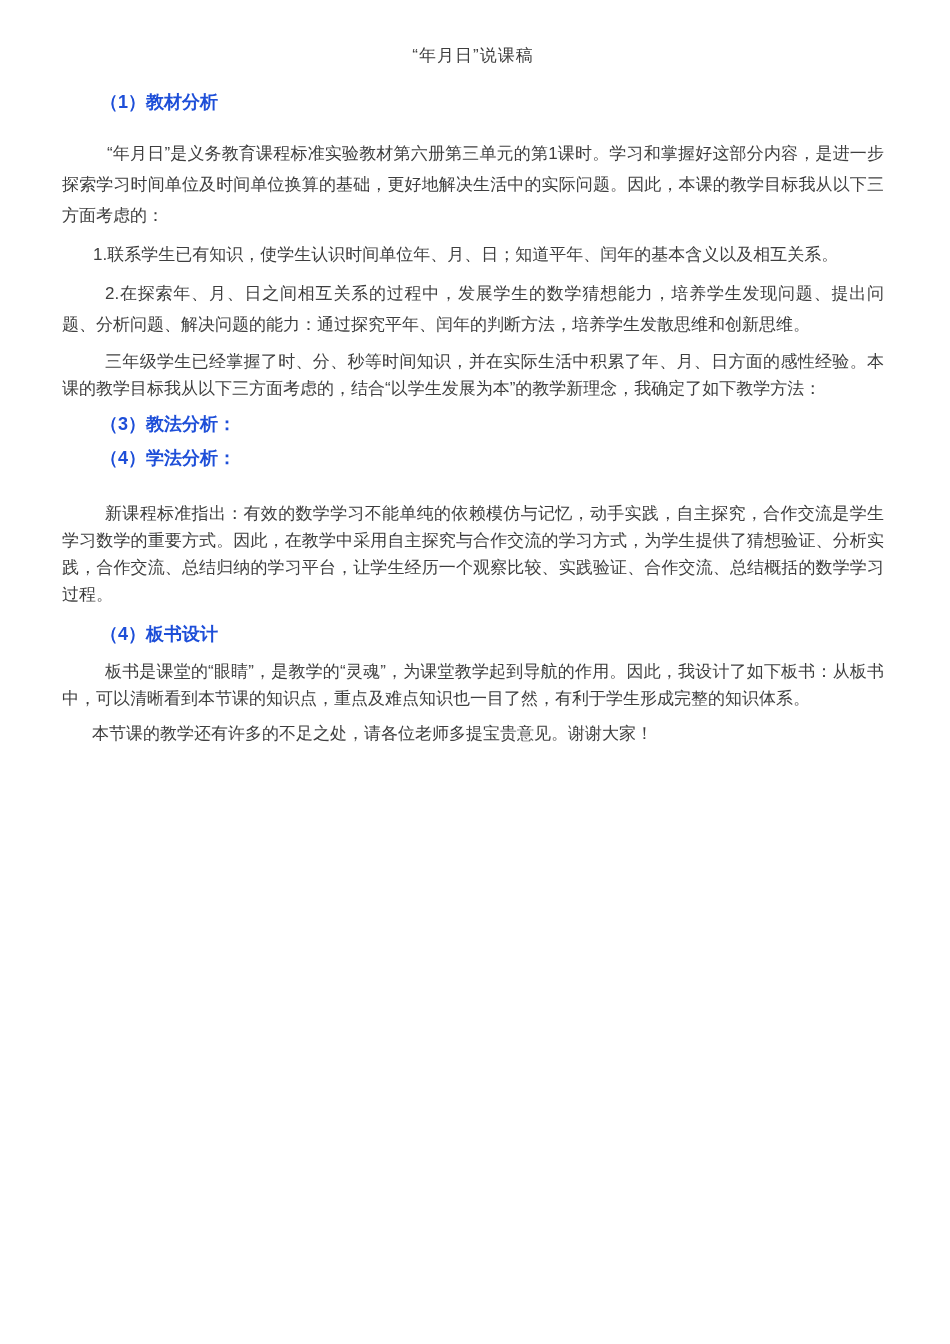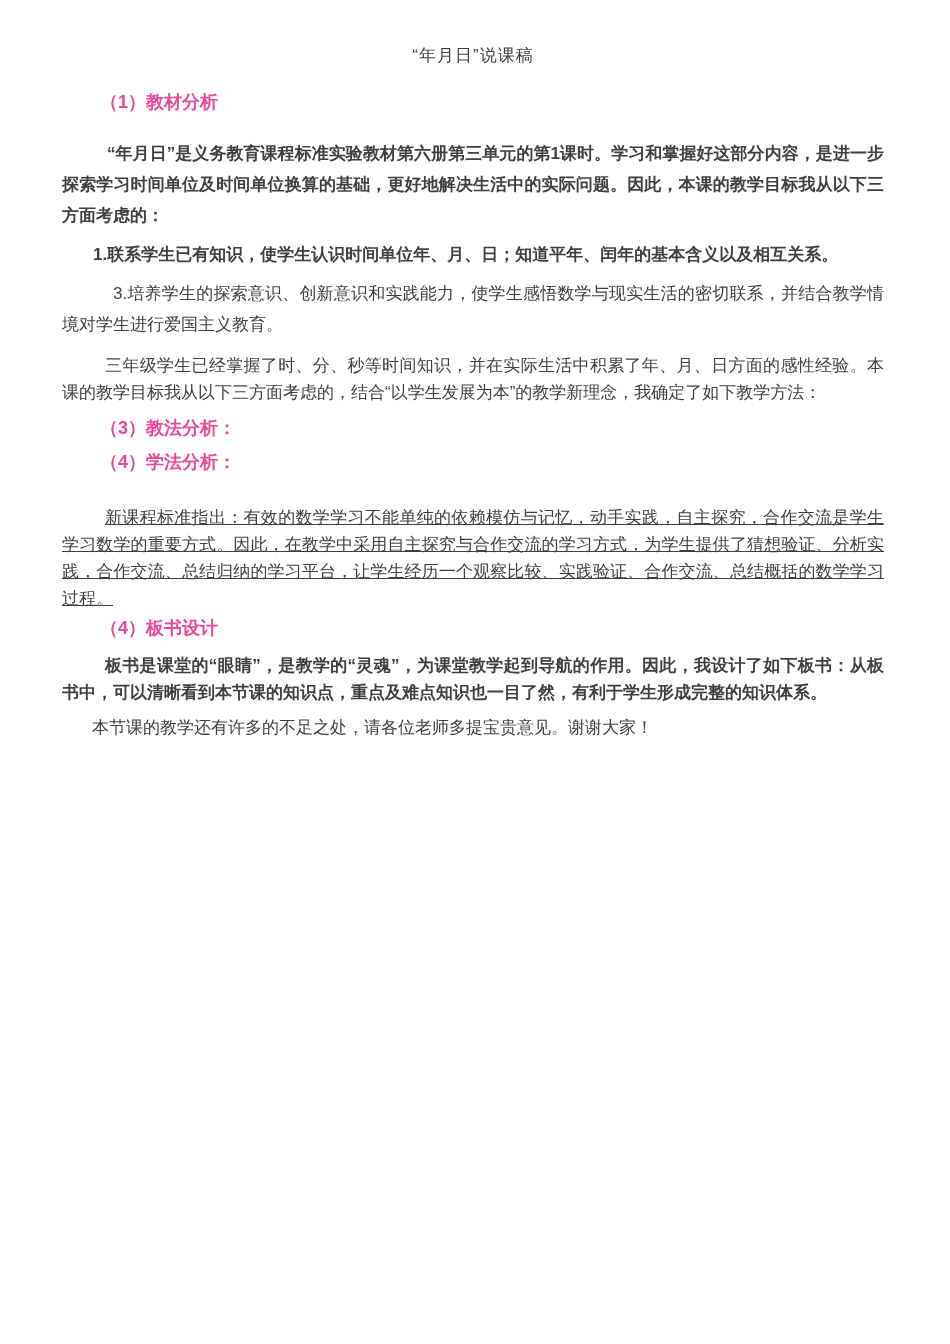--- a/index.html
+++ b/index.html
@@ -27,52 +27,52 @@
     text-align: justify;
     margin: 0;
     word-break: break-all;
   }
   .lh-normal { line-height: 27px; }
   .lh-wide   { line-height: 31px; }
   .heading {
     font-size: 18px;
     font-weight: 700;
     line-height: 24px;
-    color: #ec4899;
+    color: #1d4ed8;
     margin: 0;
     padding-left: 38px;
   }
   .ind-2r5 { text-indent: 43px; }
   .ind-2r6 { text-indent: 45px; }
   .ind-1r8 { text-indent: 31px; }
   .ind-3r0 { text-indent: 51px; }
   .ind-1r7 { text-indent: 30px; }
-  .mb-2  { margin-bottom: 4px; text-decoration: underline; }
-  .mb-8  { margin-bottom: 8px; font-weight: bold; }
+  .mb-2  { margin-bottom: 14px; }
+  .mb-8  { margin-bottom: 8px; }
   .mb-10 { margin-bottom: 10px; }
   .mb-12 { margin-bottom: 12px; }
   .mb-14 { margin-bottom: 30px; }
   .mb-24 { margin-bottom: 24px; }
 </style>
 </head>
 <body>
 
 <div class="page">
 
   <h1 class="doc-title">“年月日”说课稿</h1>
 
 
   <h2 class="heading mb-24">（1）教材分析</h2>
 
   <p class="para lh-wide ind-2r6 mb-8">“年月日”是义务教育课程标准实验教材第六册第三单元的第1课时。学习和掌握好这部分内容，是进一步探索学习时间单位及时间单位换算的基础，更好地解决生活中的实际问题。因此，本课的教学目标我从以下三方面考虑的：</p>
 
   <p class="para lh-wide ind-1r8 mb-8">1.联系学生已有知识，使学生认识时间单位年、月、日；知道平年、闰年的基本含义以及相互关系。</p>
 
+  <p class="para lh-wide ind-2r5 mb-8">2.在探索年、月、日之间相互关系的过程中，发展学生的数学猜想能力，培养学生发现问题、提出问题、分析问题、解决问题的能力：通过探究平年、闰年的判断方法，培养学生发散思维和创新思维。</p>
 
-  <p class="para lh-wide ind-3r0 mb-12">3.培养学生的探索意识、创新意识和实践能力，使学生感悟数学与现实生活的密切联系，并结合教学情境对学生进行爱国主义教育。</p>
 
 
   <p class="para lh-normal ind-2r5 mb-10">三年级学生已经掌握了时、分、秒等时间知识，并在实际生活中积累了年、月、日方面的感性经验。本课的教学目标我从以下三方面考虑的，结合“以学生发展为本”的教学新理念，我确定了如下教学方法：</p>
 
   <h2 class="heading mb-10">（3）教法分析：</h2>
 
 
   <h2 class="heading mb-14">（4）学法分析：</h2>
 
   <p class="para lh-normal ind-2r5 mb-2">新课程标准指出：有效的数学学习不能单纯的依赖模仿与记忆，动手实践，自主探究，合作交流是学生学习数学的重要方式。因此，在教学中采用自主探究与合作交流的学习方式，为学生提供了猜想验证、分析实践，合作交流、总结归纳的学习平台，让学生经历一个观察比较、实践验证、合作交流、总结概括的数学学习过程。</p>

